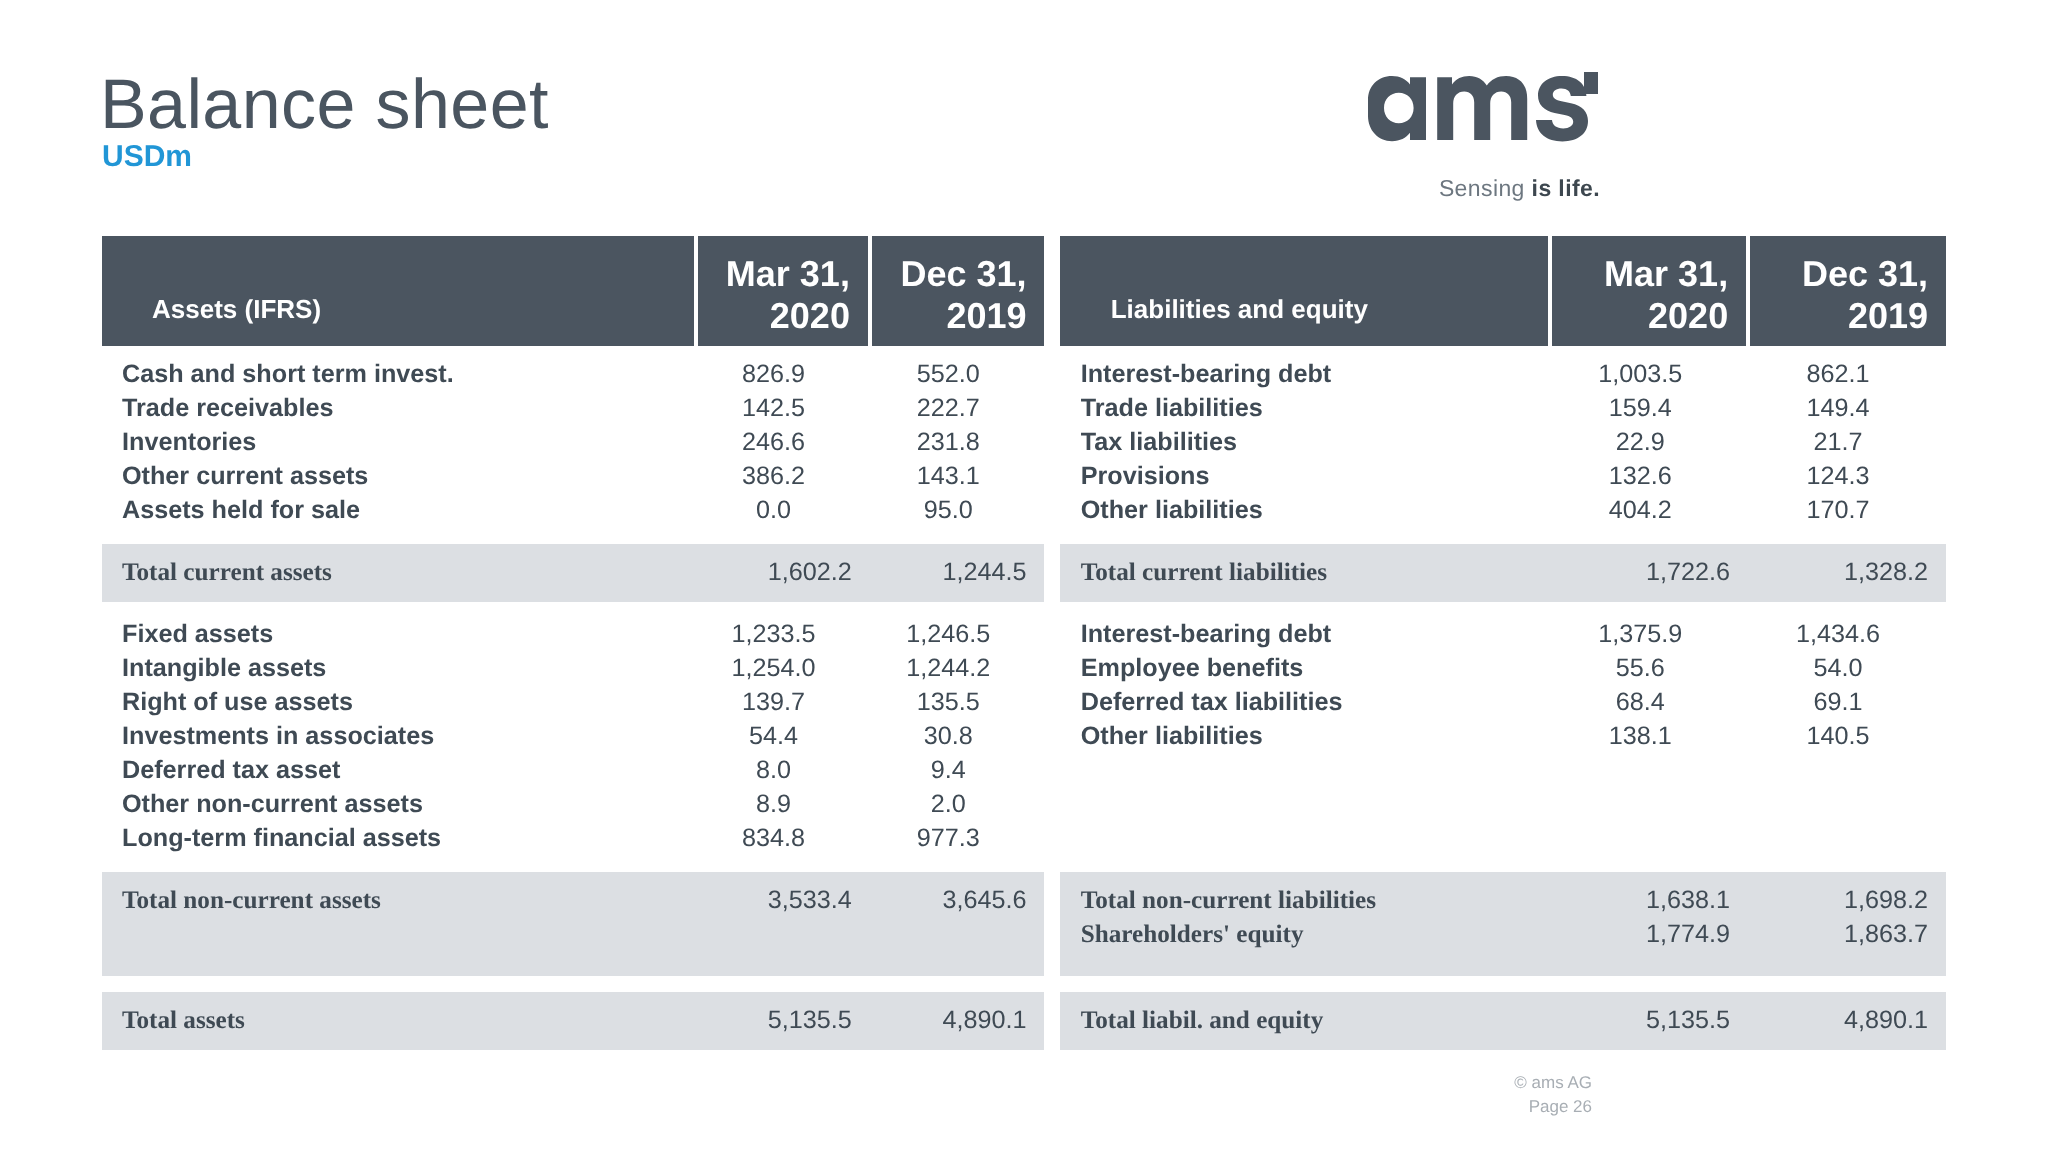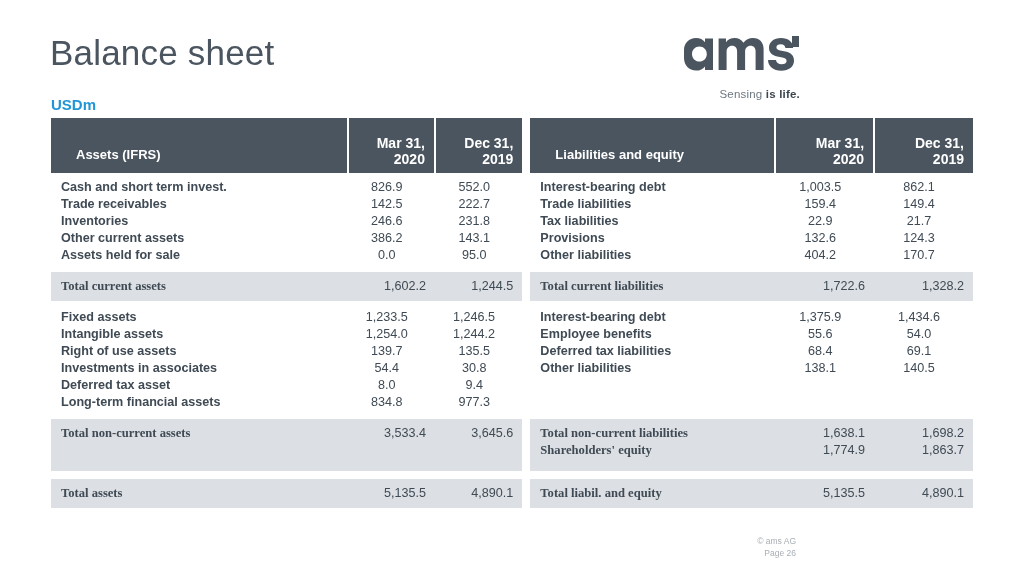--- a/index.html
+++ b/index.html
@@ -24,21 +24,21 @@
     left: 50px;
     top: 33px;
     font-size: 35px;
     color: #4a5560;
     font-weight: normal;
     letter-spacing: 0.2px;
   }
   .subtitle {
     position: absolute;
     left: 51px;
-    top: 96px;
+    top: 70px;
     font-size: 15px;
     font-weight: bold;
     color: #2196d6;
   }
   
   .logo {
     position: absolute;
     right: 44px;
     top: 30px;
     text-align: right;
@@ -81,21 +81,21 @@
   col.c-num-r1  { width: 86px; }
   col.c-num-r2  { width: 86px; }
 
   
   .hdr td {
     background: #4b5560;
     color: #ffffff;
     height: 44px;
     vertical-align: bottom;
     font-weight: bold;
-    font-size: 14px;
+    font-size: 18px;
   }
   .hdr td.gap { background: #ffffff; }
   .hdr td.lbl {
     padding-left: 25px;
     padding-bottom: 11px;
     font-size: 13px;
   }
   .hdr td.num {
     text-align: right;
     padding-right: 9px;
@@ -328,20 +328,29 @@
         <tr class="row">
           <td class="lbl">Deferred tax asset</td>
           <td class="num">8.0</td>
           <td class="num">9.4</td>
           <td class="gap"></td>
           <td class="lbl"></td>
           <td class="num"></td>
           <td class="num"></td>
         </tr>
         <tr class="row">
+          <td class="lbl">Other non-current assets</td>
+          <td class="num">8.9</td>
+          <td class="num">2.0</td>
+          <td class="gap"></td>
+          <td class="lbl"></td>
+          <td class="num"></td>
+          <td class="num"></td>
+        </tr>
+        <tr class="row">
           <td class="lbl">Long-term financial assets</td>
           <td class="num">834.8</td>
           <td class="num">977.3</td>
           <td class="gap"></td>
           <td class="lbl"></td>
           <td class="num"></td>
           <td class="num"></td>
         </tr>
 
         <tr class="spacer">

